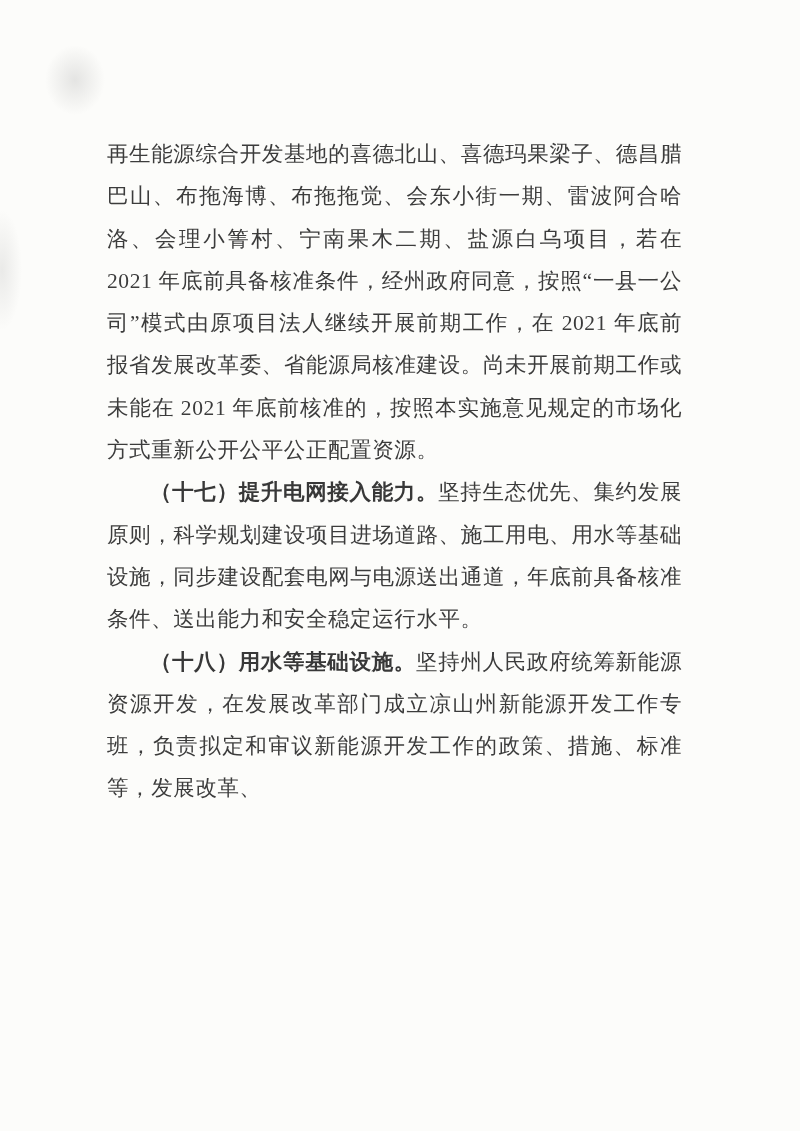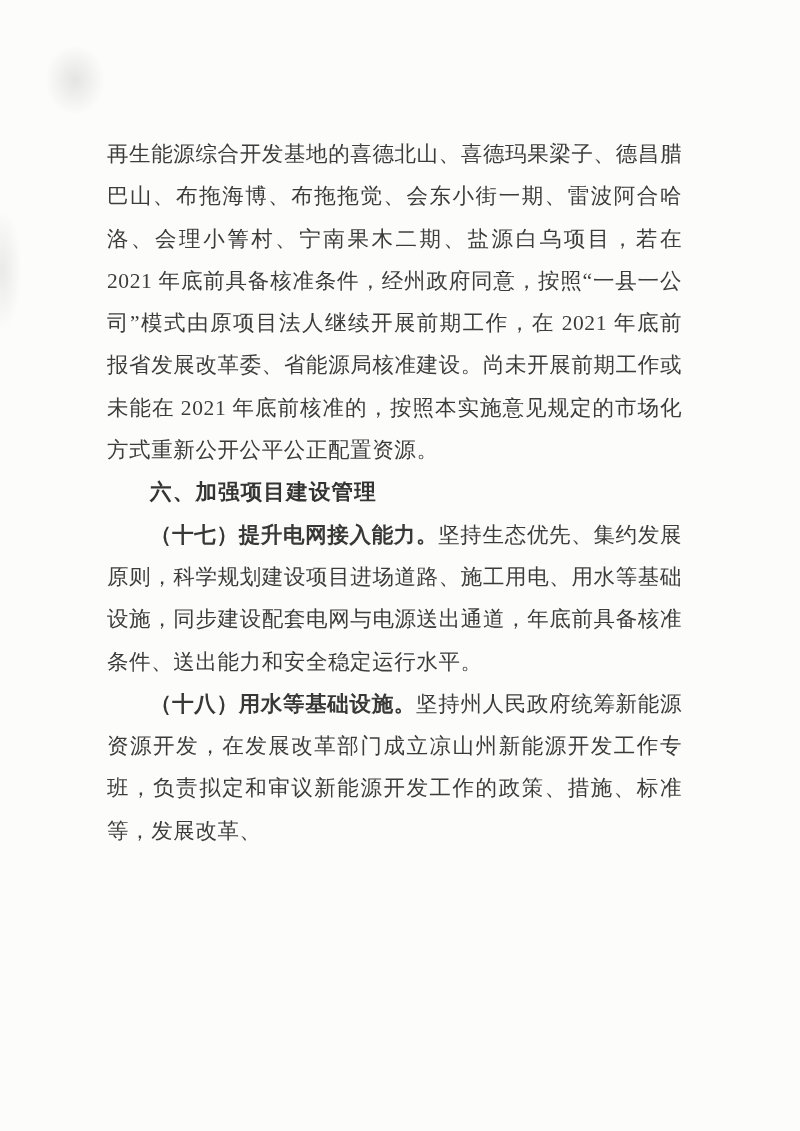--- a/index.html
+++ b/index.html
@@ -61,20 +61,19 @@
 </style>
 </head>
 <body>
 
 <div class="page">
   <div class="smudge smudge-1"></div>
   <div class="smudge smudge-2"></div>
 
   <p class="para no-indent">再生能源综合开发基地的喜德北山、喜德玛果梁子、德昌腊巴山、布拖海博、布拖拖觉、会东小街一期、雷波阿合哈洛、会理小箐村、宁南果木二期、盐源白乌项目，若在 2021 年底前具备核准条件，经州政府同意，按照“一县一公司”模式由原项目法人继续开展前期工作，在 2021 年底前报省发展改革委、省能源局核准建设。尚未开展前期工作或未能在 2021 年底前核准的，按照本实施意见规定的市场化方式重新公开公平公正配置资源。</p>
 
-  <h2 class="heading">六、加强项目建设管理</h2>
 
 
   <p class="para"><span class="lead">（十七）提升电网接入能力。</span><span>坚持生态优先、集约发展原则，科学规划建设项目进场道路、施工用电、用水等基础设施，同步建设配套电网与电源送出通道，年底前具备核准条件、送出能力和安全稳定运行水平。</span></p>
 
   <p class="para"><span class="lead">（十八）用水等基础设施。</span><span>坚持州人民政府统筹新能源资源开发，在发展改革部门成立凉山州新能源开发工作专班，负责拟定和审议新能源开发工作的政策、措施、标准等，发展改革、</span></p>
 
 </div>
 
 </body></html>

